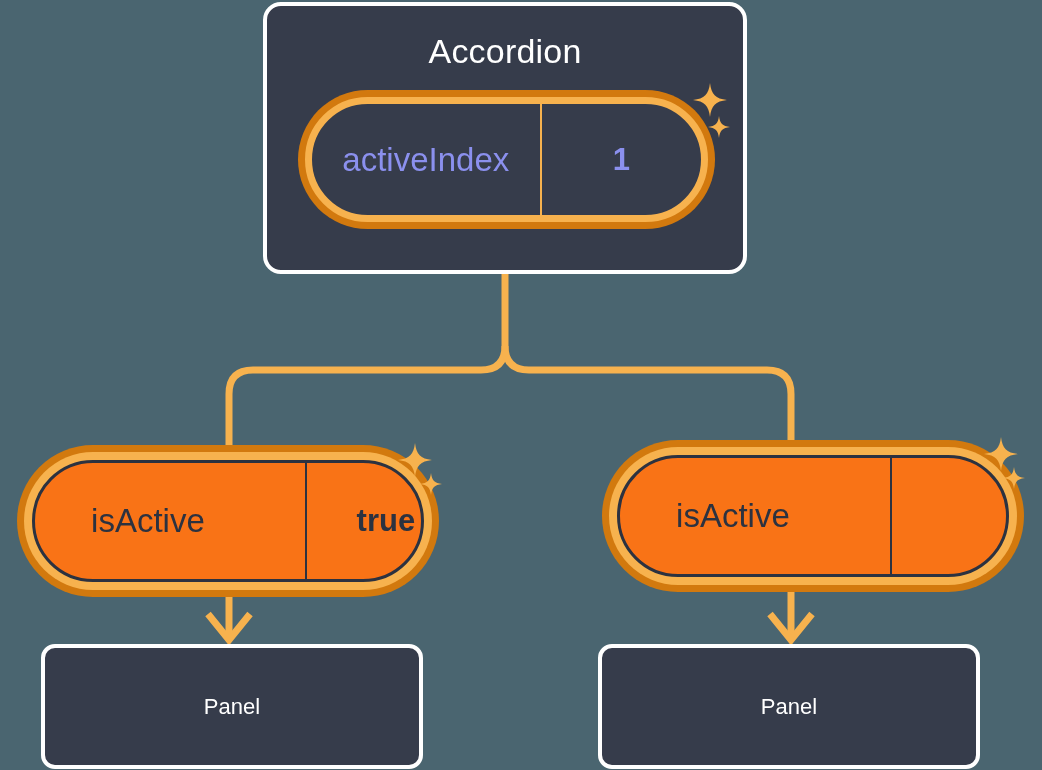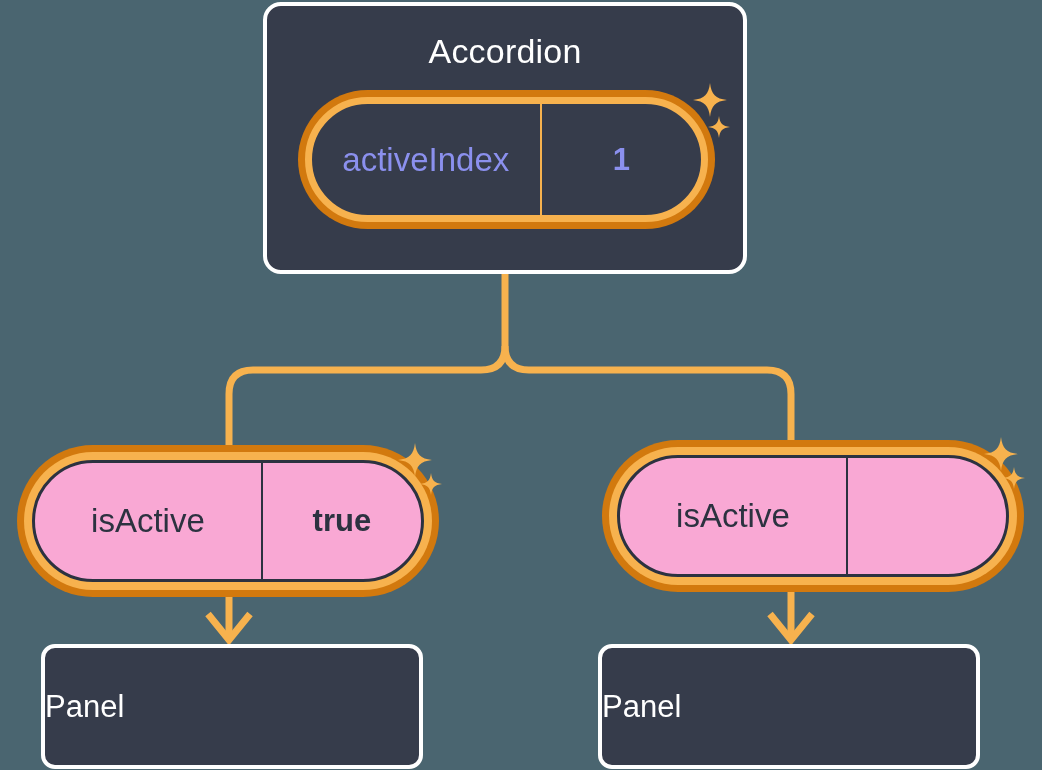--- a/index.html
+++ b/index.html
@@ -68,22 +68,23 @@
     border-width: 4px;
   }
   .node-box.leaf.left  { left: 41px;  top: 644px; }
   .node-box.leaf.right { left: 598px; top: 644px; }
   .leaf-title {
     position: absolute;
     left: 0;
     right: 0;
     top: 50%;
     transform: translateY(-50%);
+    text-align: center;
     color: #ffffff;
-    font-size: 31px;
+    font-size: 22px;
     font-weight: 400;
   }
 
   
   .pill {
     position: absolute;
     box-sizing: border-box;
     display: flex;
     align-items: stretch;
     border-radius: 999px;
@@ -106,23 +107,24 @@
     color: #8b90ee;
   }
   .pill.dark .pill-divider {
     background: #f7b24e;
   }
 
   
   .pill.purple {
     width: 392px;
     height: 122px;
-    background: #f9a8d4;
+    background: #f97316;
     border: 3px solid #2c3240;
     box-shadow: 0 0 0 8px #f7b24e, 0 0 0 15px #d2790e;
+    gap: 44px;
   }
   .pill.purple.left  { left: 32px;  top: 460px; }
   .pill.purple.right { left: 617px; top: 455px; }
   .pill.purple .pill-key,
   .pill.purple .pill-val {
     color: #2c3240;
   }
   .pill.purple .pill-divider {
     background: #2c3240;
     width: 2px;

